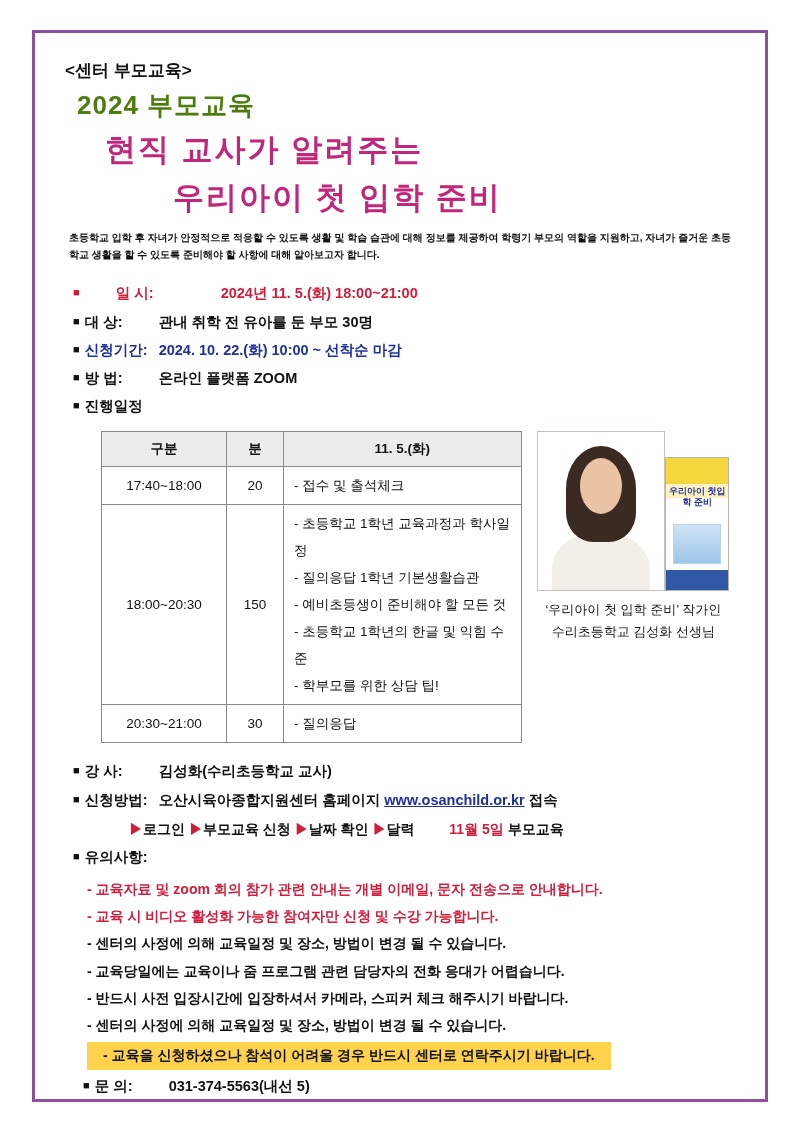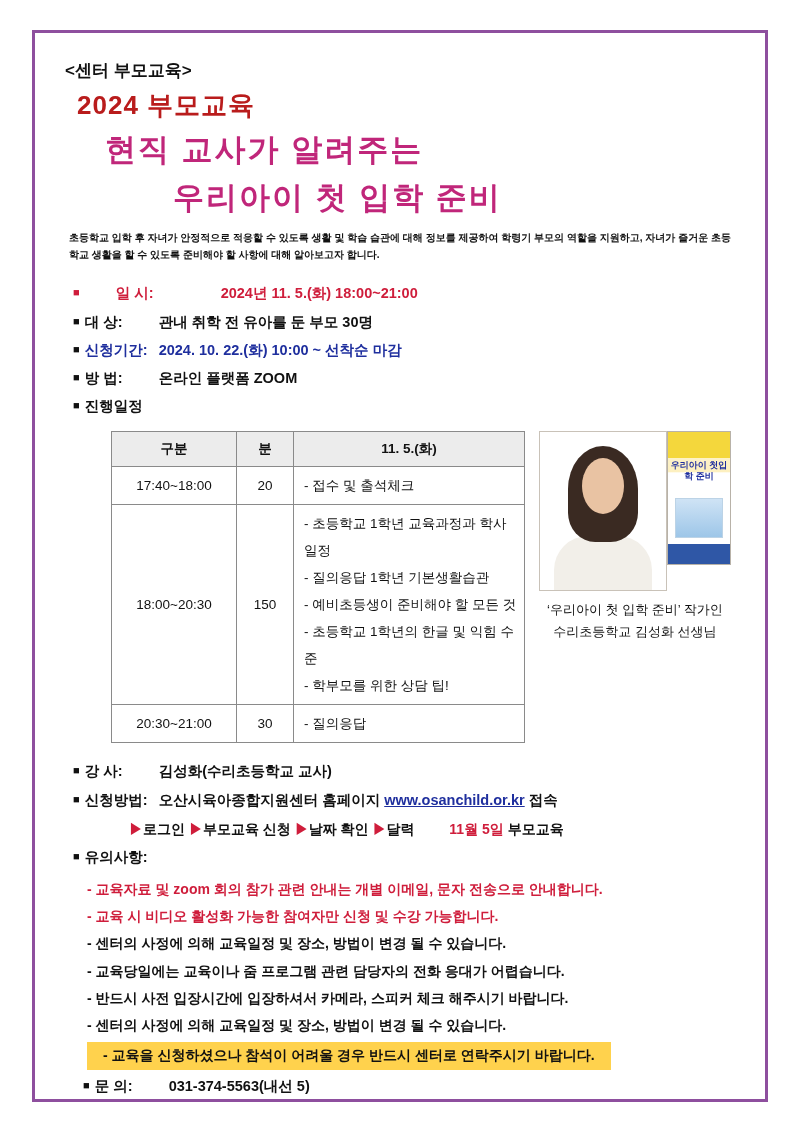--- a/index.html
+++ b/index.html
@@ -34,21 +34,21 @@
   .kicker {
     font-size: 17px;
     font-weight: bold;
     color: #111;
     letter-spacing: 0px;
     margin: 4px 0 6px 2px;
   }
   .title1 {
     font-size: 26px;
     font-weight: bold;
-    color: #b91c1c;
+    color: #4d7c0f;
     margin: 2px 0 4px 14px;
     letter-spacing: 1px;
   }
   .title2 {
     font-size: 31px;
     font-weight: bold;
     color: #c0267a;
     margin: 6px 0 2px 42px;
     letter-spacing: 2px;
   }
@@ -89,21 +89,21 @@
     display: inline-block;
     min-width: 74px;
   }
   .c-red { color: #cf1d3b; margin-left: 31px; }
   .c-blue { color: #1f2f9e; }
   .c-black { color: #111; }
 
   .sched-wrap {
     display: flex;
     align-items: flex-start;
-    margin: 10px 0 0 48px;
+    margin: 10px 0 0 38px;
   }
   table.sched {
     border-collapse: collapse;
     font-size: 13.5px;
     width: 436px;
   }
   table.sched th, table.sched td {
     border: 1px solid #8a8a8a;
     padding: 5px 6px;
     text-align: center;
@@ -124,21 +124,21 @@
   .col-min { width: 44px; }
 
   .photo-col {
     width: 215px;
     margin-left: 8px;
     text-align: center;
   }
   .photos {
     display: flex;
     justify-content: center;
-    align-items: flex-start;
+    align-items: flex-end;
     height: 160px;
   }
   .photo-person {
     width: 126px;
     height: 158px;
     border: 1px solid #c9c2b8;
     background:
       radial-gradient(ellipse 40px 48px at 50% 42%, #e8c7a8 0%, #dcb493 60%, #cfa membership 61%),
       linear-gradient(180deg, #cfd6d8 0%, #c2cbd0 45%, #b4bec4 100%);
     position: relative;

